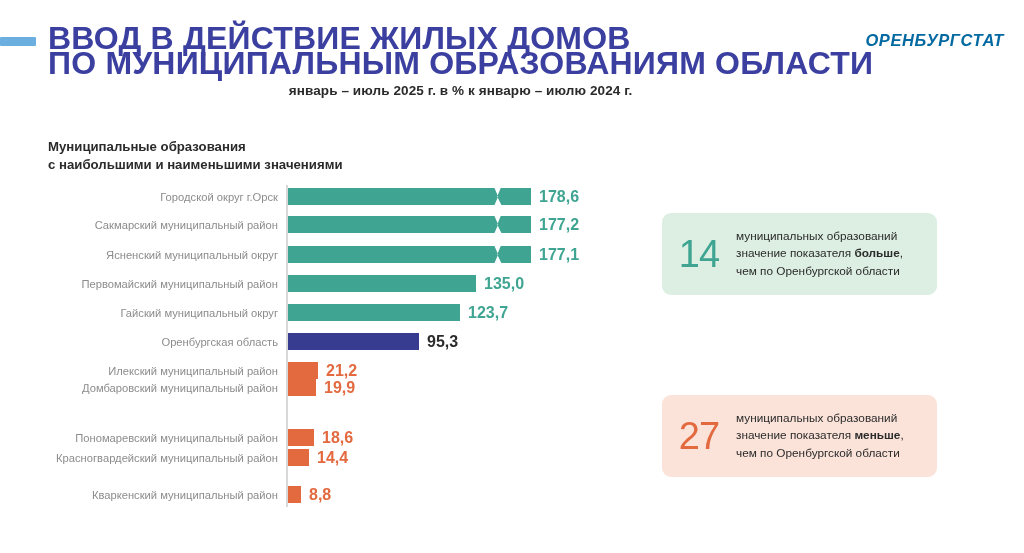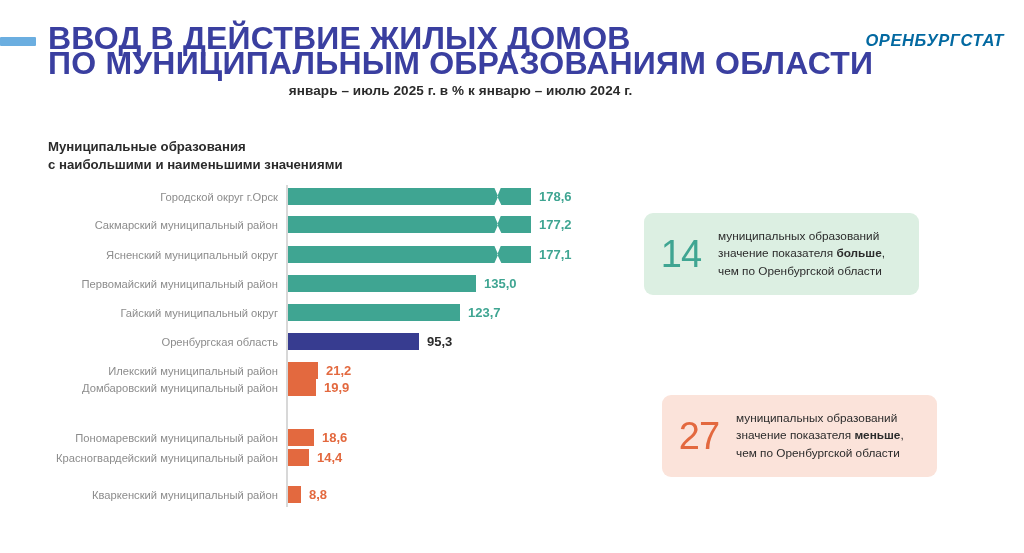--- a/index.html
+++ b/index.html
@@ -60,32 +60,32 @@
   .bar.teal   { background:#3FA592; }
   .bar.blue   { background:#373C90; }
   .bar.orange { background:#E3693F; }
   
   .break-notch {
     position:absolute; top:-1px; right:24px; width:13px; height:19px;
     background:#ffffff;
     clip-path: polygon(0% 0%, 55% 0%, 25% 50%, 60% 100%, 0% 100%, 32% 50%);
   }
   .bar-value {
-    margin-left:8px; font-size:13px; font-weight:bold; white-space:nowrap;
+    margin-left:8px; font-size:16px; font-weight:bold; white-space:nowrap;
   }
   .val-teal   { color:#3FA592; }
   .val-blue   { color:#2B2B2B; }
   .val-orange { color:#E3693F; }
 
   
   .card {
     position:absolute; width:275px; border-radius:9px;
     display:flex; align-items:center;
   }
-  .card-more  { left:644px; top:213px; height:82px; background:#DCEFE2; }
+  .card-more  { left:662px; top:213px; height:82px; background:#DCEFE2; }
   .card-less  { left:662px; top:364px; height:82px; background:#FBE3DA;margin-top:31px; }
   .card-num {
     width:74px; text-align:center; flex:0 0 74px;
     font-size:38px; font-weight:300; letter-spacing:-1px;
   }
   .num-more { color:#3FA592; }
   .num-less { color:#E3693F; }
   .card-text { font-size:11.8px; color:#2B2B2B; line-height:17.5px; }
   .card-text b { font-weight:bold; }
 </style>

